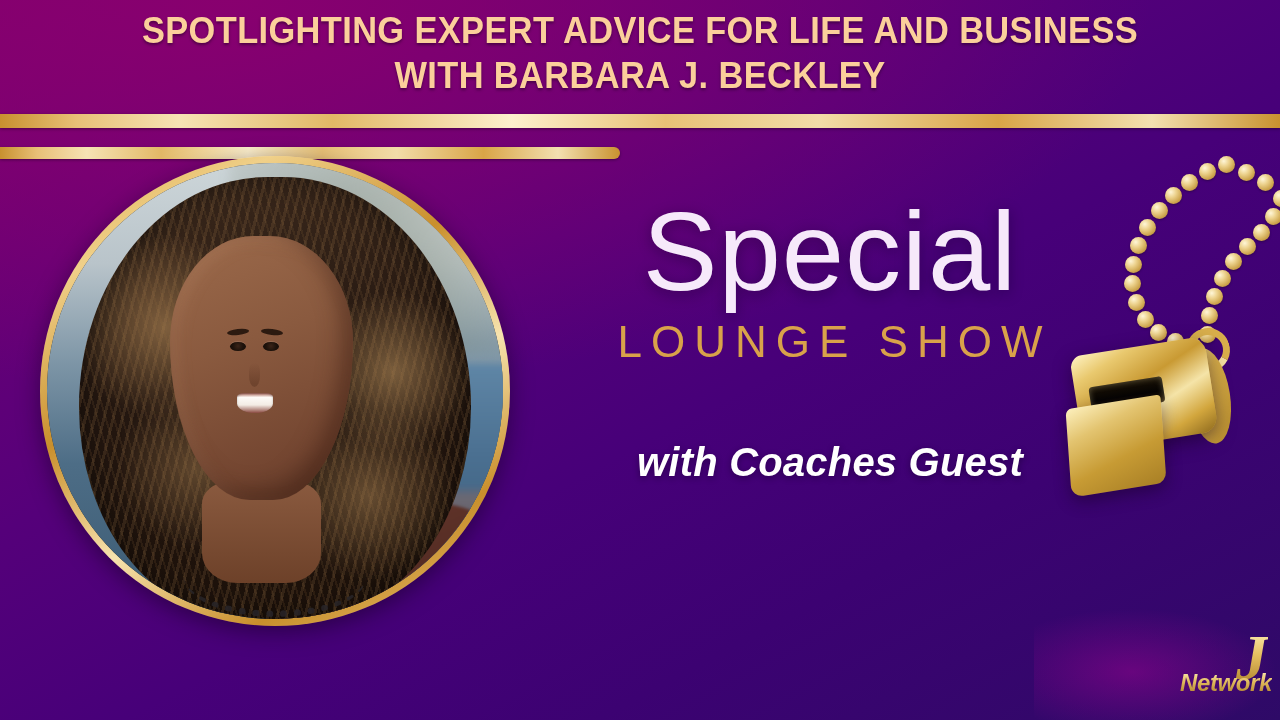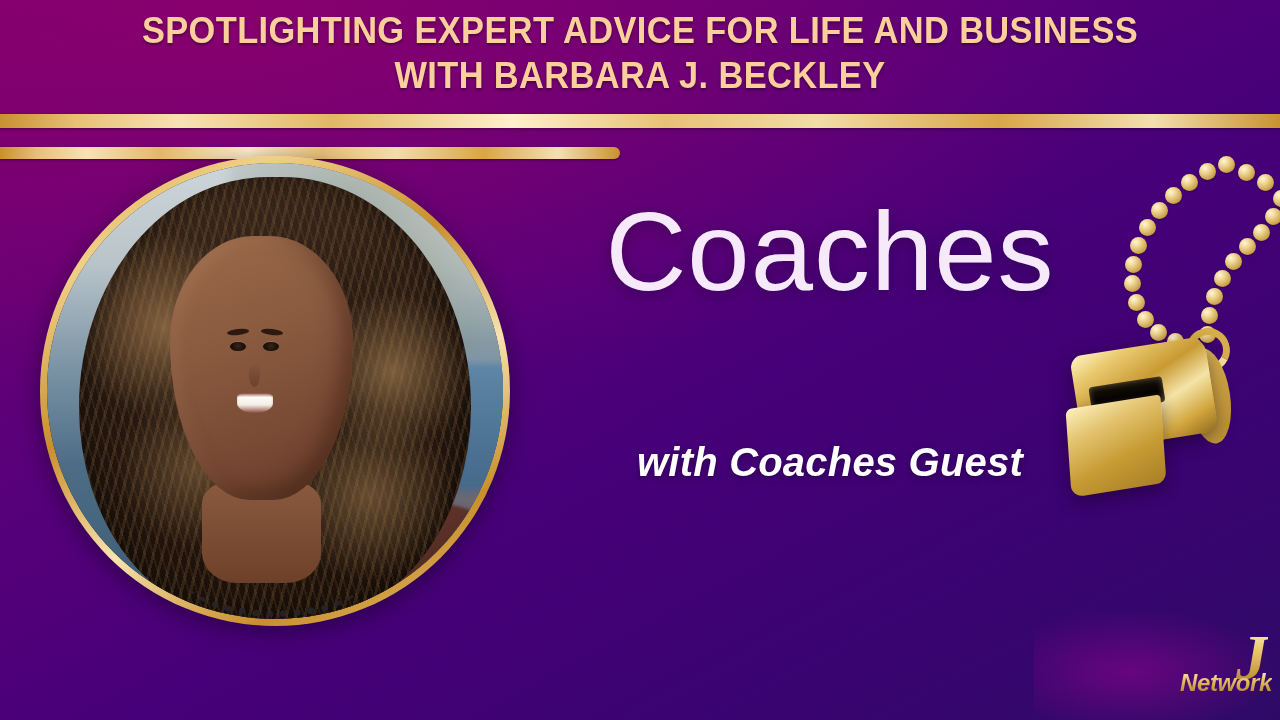--- a/index.html
+++ b/index.html
@@ -411,21 +411,22 @@
         <div class="ph-eye l"></div>
         <div class="ph-eye r"></div>
         <div class="ph-nose"></div>
         <div class="ph-smile"></div>
       </div>
       <div class="ph-necklace"></div>
     </div>
   </div>
 
   <div class="title-block">
-    <div class="title-main">Coaches</div>
+    <div class="title-main">Special</div>
+    <div class="title-sub">LOUNGE SHOW</div>
   </div>
 
   <div class="guest-block">
     <div class="guest-with">with Coaches Guest</div>
   </div>
 
   <div class="whistle-group">
     <div class="chain-bead" style="left:150px; top:6px;"></div>
     <div class="chain-bead" style="left:170px; top:14px;"></div>
     <div class="chain-bead" style="left:189px; top:24px;"></div>

